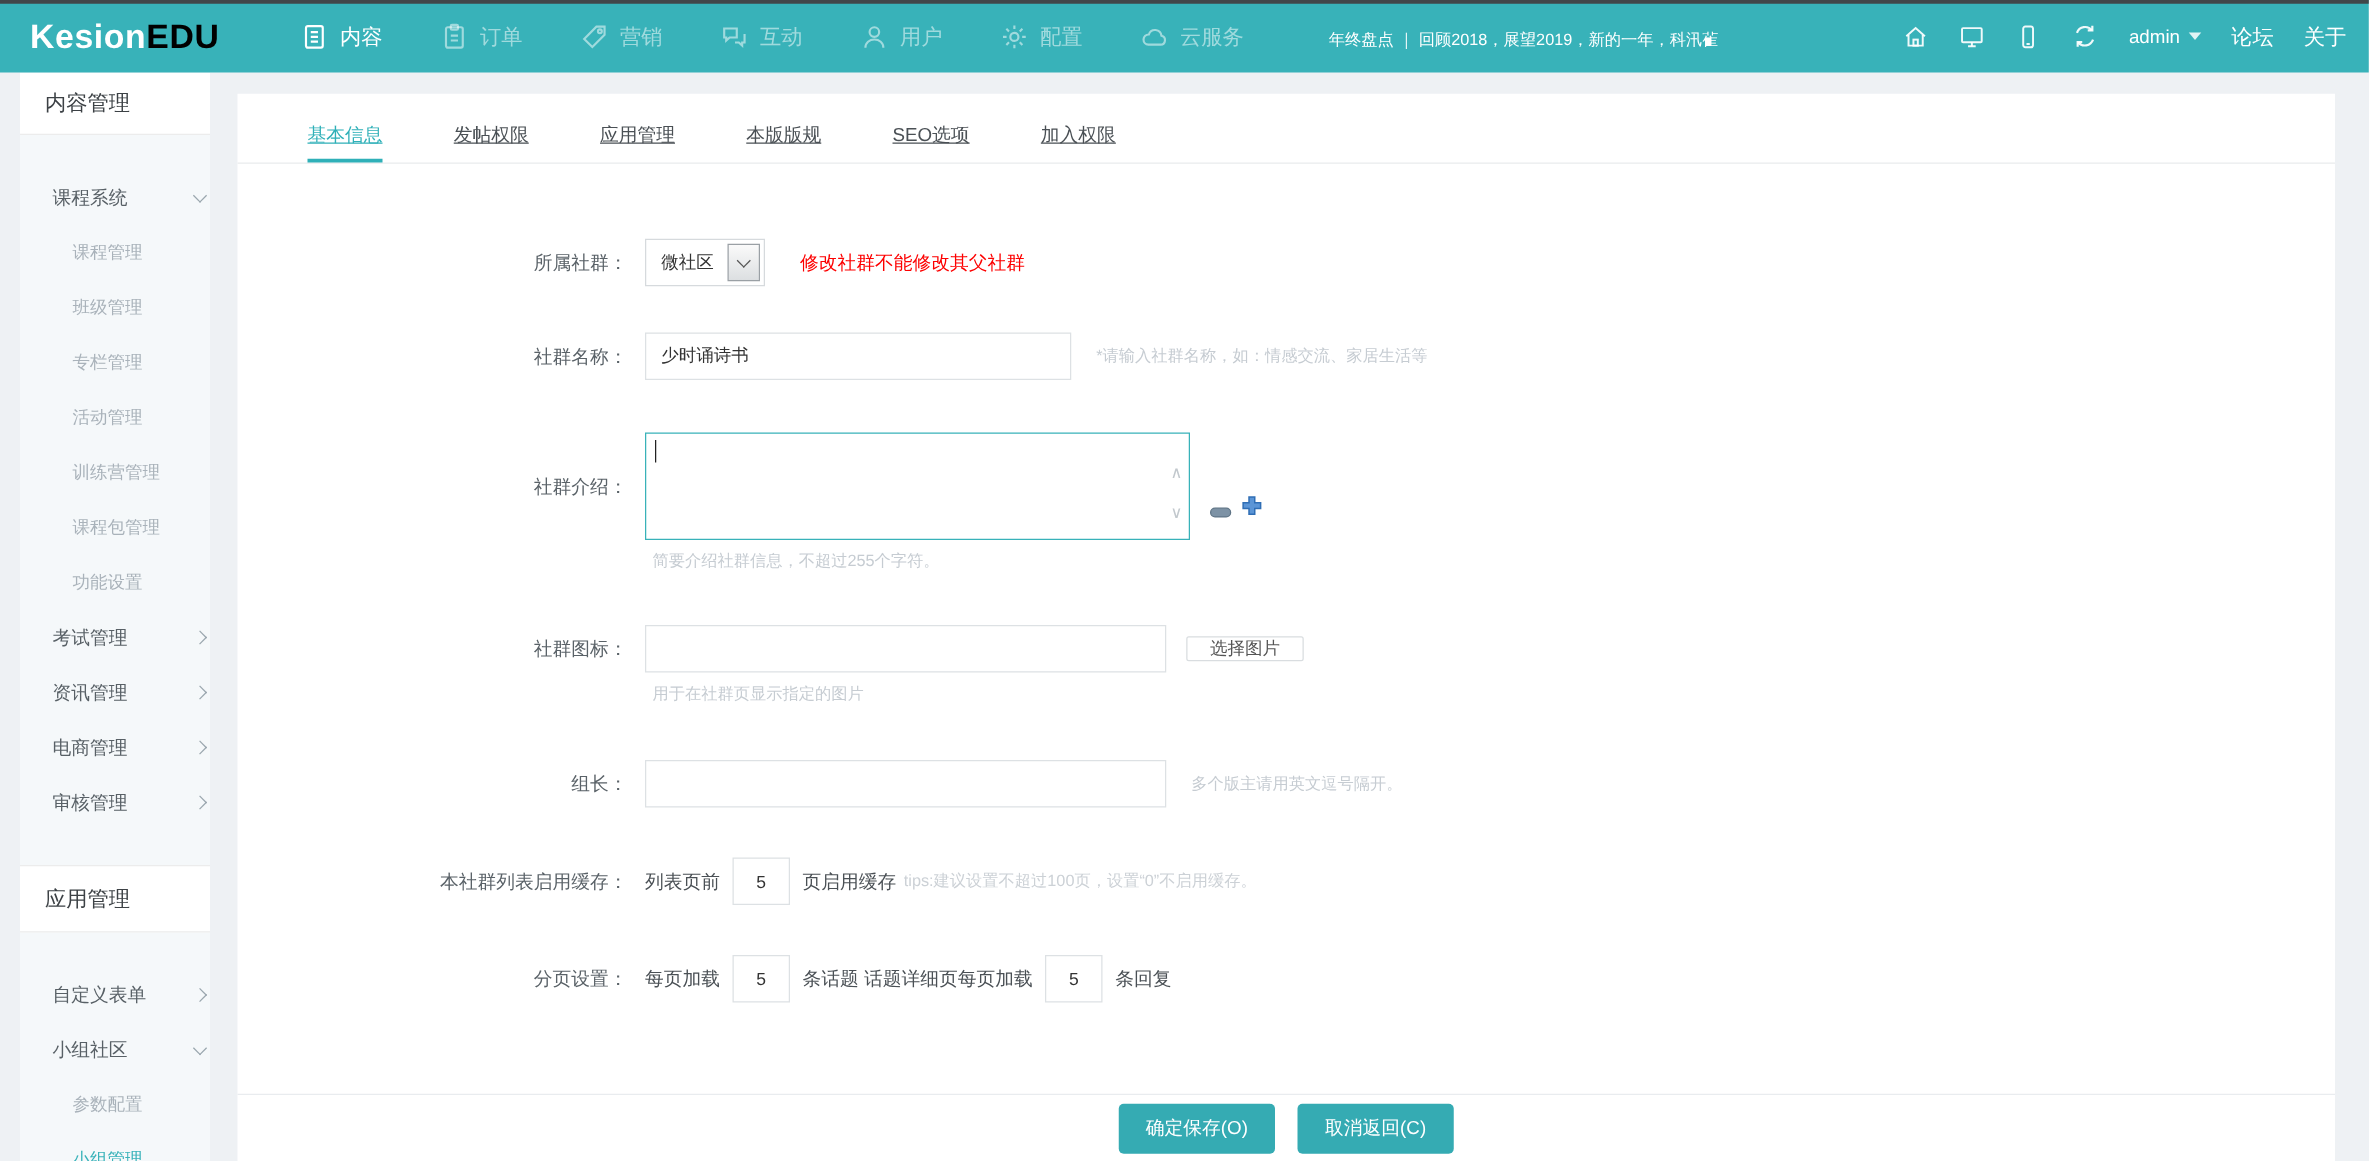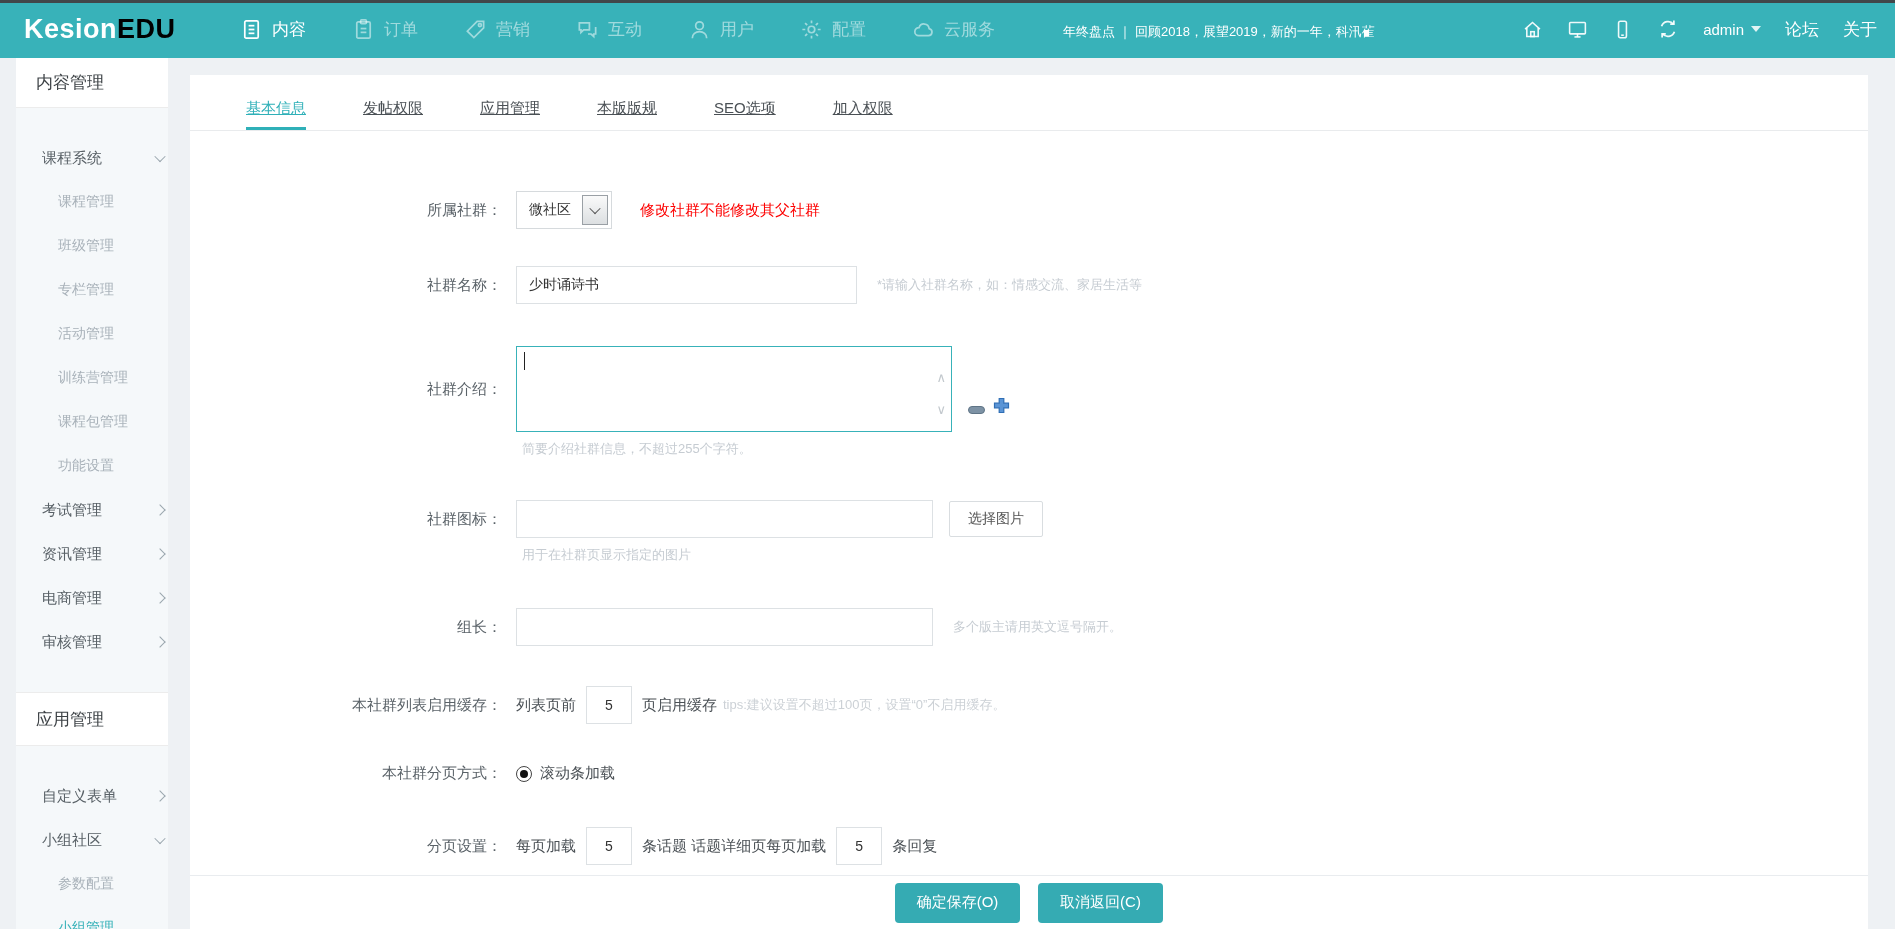--- a/index.html
+++ b/index.html
@@ -72,21 +72,21 @@
   .sel .arrowbox { position:absolute; right:3px; top:3px; bottom:3px; width:26px;
     border:1px solid #9aa0a5; background:linear-gradient(#fafafa,#dcdfe1);
     display:flex; align-items:center; justify-content:center; }
   .sel .arrowbox .chev { border-color:#555; }
 
   .tinput { height:38px; border:1px solid #dde1e4; background:#fff; font-size:14px; color:#333;
     padding:0 12px; outline:none; }
   .w340 { width:341px; } .w417 { width:417px; }
   .ninput { width:46px; height:38px; border:1px solid #dde1e4; text-align:center; font-size:14px;
     color:#333; outline:none; margin:0 10px; }
-  .btn-plain { height:36px; padding:0 18px; border:1px solid #d9dde0; background:#fff; color:#555;
+  .btn-plain { height:20px; padding:0 18px; border:1px solid #d9dde0; background:#fff; color:#555;
     font-size:14px; border-radius:2px; margin-left:16px; cursor:pointer; white-space:nowrap; }
 
   .tawrap { position:relative; width:436px; height:86px; border:1px solid #38b2b9; background:#fff; }
   .tawrap .caretbar { position:absolute; left:7px; top:5px; width:1px; height:18px; background:#222;
     animation:blink 1s steps(1) infinite; }
   @keyframes blink { 50% { opacity:0; } }
   .sb-arrow { position:absolute; right:5px; font-size:13px; color:#c2c8cd; cursor:pointer; line-height:1; }
   .sb-up { top:24px; } .sb-dn { top:56px; }
   .minus-ic { width:17px; height:8px; background:#7d92a5; border:1px solid #5f7486; border-radius:4px;
     margin-left:16px; cursor:pointer; align-self:center; margin-top:42px; }
@@ -364,29 +364,20 @@
       <div class="frow mb40">
         <div class="flabel">本社群列表启用缓存：</div>
         <div class="ctl">
           <span class="midtext">列表页前</span>
           <input class="ninput" type="text" value="5" style="">
           <span class="midtext">页启用缓存</span>
           <span class="tips">tips:建议设置不超过100页，设置“0”不启用缓存。</span>
         </div>
       </div>
 
-      <div class="frow mb44">
-        <div class="flabel">本社群分页方式：</div>
-        <div class="ctl">
-          <span class="radio">
-              <span class="dot"></span>
-            </span>
-          <span class="radio-label">滚动条加载</span>
-        </div>
-      </div>
 
       <div class="frow">
         <div class="flabel">分页设置：</div>
         <div class="ctl">
           <span class="midtext">每页加载</span>
           <input class="ninput" type="text" value="5" style="">
           <span class="midtext">条话题 话题详细页每页加载</span>
           <input class="ninput" type="text" value="5" style="">
           <span class="midtext">条回复</span>
         </div>

